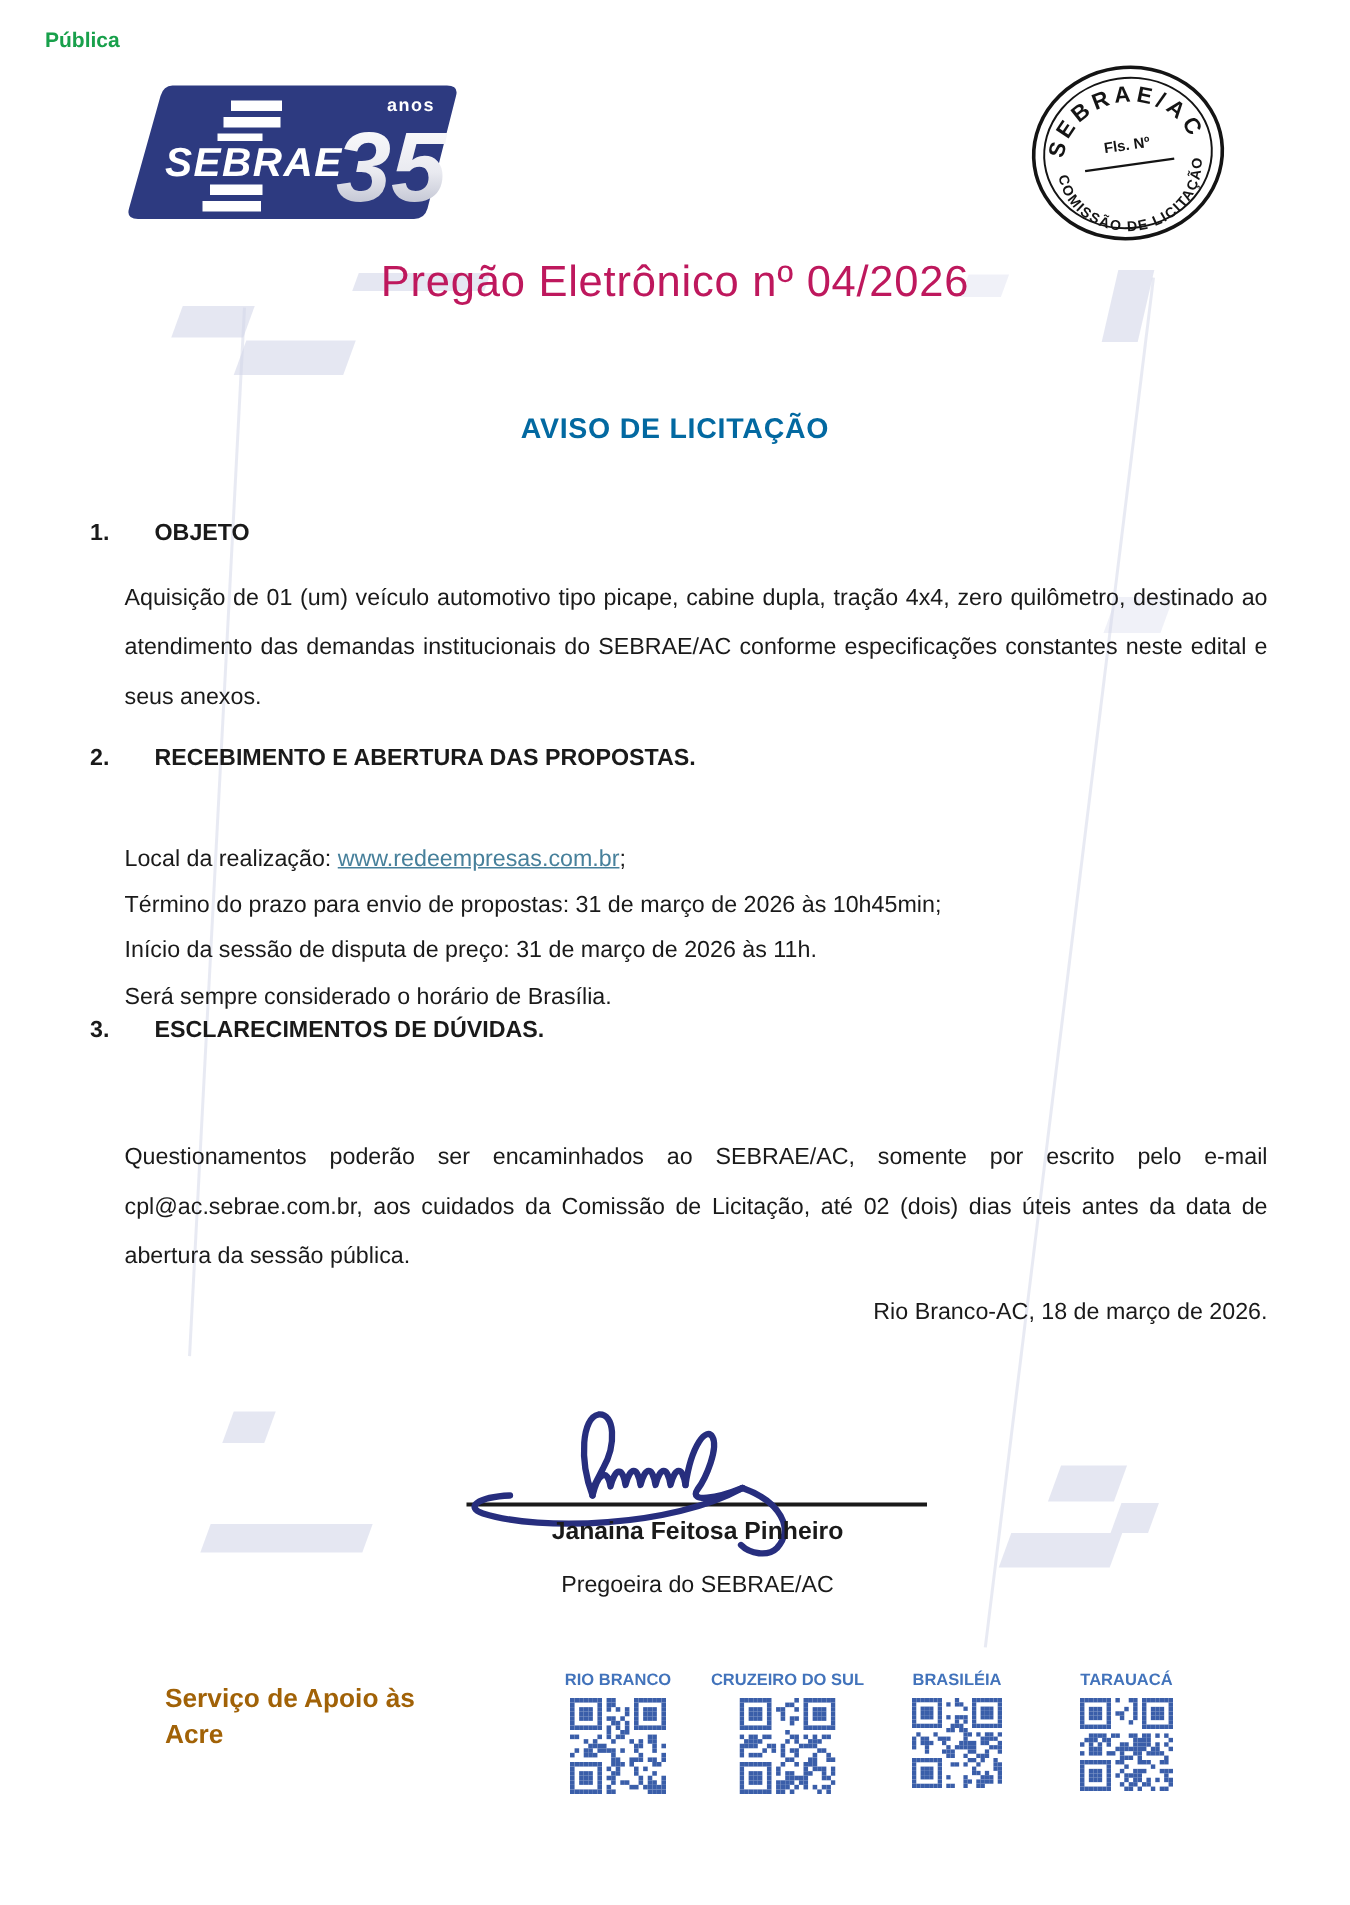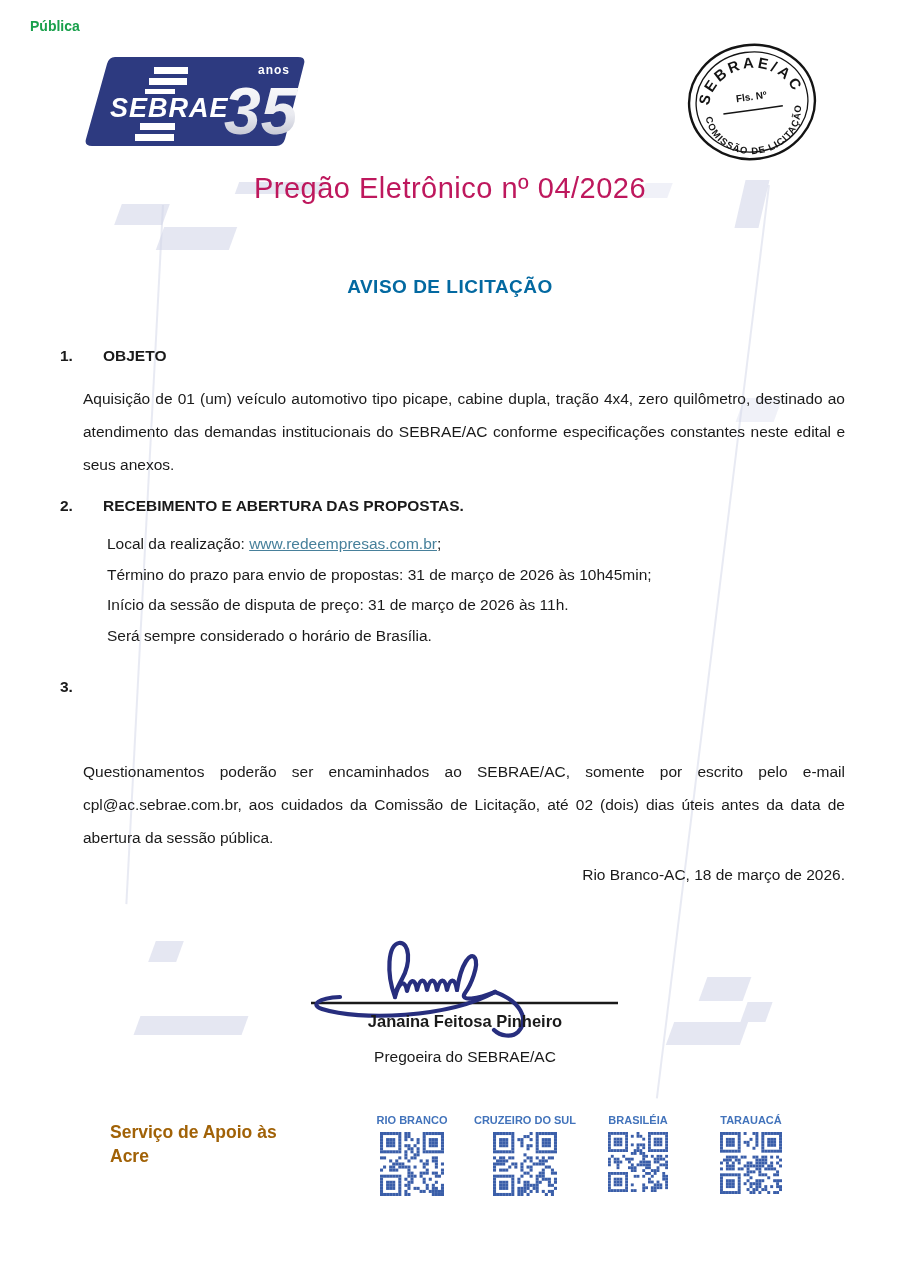--- a/index.html
+++ b/index.html
@@ -108,29 +108,30 @@
   <div class="sec-head" style="top:347px;">
     <span class="sec-num">1.</span>
     <span>OBJETO</span>
   </div>
   <div class="para" style="top:382px;">Aquisição de 01 (um) veículo automotivo tipo picape, cabine dupla, tração 4x4, zero quilômetro, destinado ao atendimento das demandas institucionais do SEBRAE/AC conforme especificações constantes neste edital e seus anexos.</div>
 
   <div class="sec-head" style="top:497px;">
     <span class="sec-num">2.</span>
     <span>RECEBIMENTO E ABERTURA DAS PROPOSTAS.</span>
   </div>
-  <div class="lines" style="top:529px;margin-left:24px;">
+  <div class="lines" style="top:558px;">
     <div><span>Local da realização: </span><span class="doc-link">www.redeempresas.com.br</span><span>;</span></div>
     <div>Término do prazo para envio de propostas: 31 de março de 2026 às 10h45min;</div>
     <div>Início da sessão de disputa de preço: 31 de março de 2026 às 11h.</div>
     <div>Será sempre considerado o horário de Brasília.</div>
   </div>
 
   <div class="sec-head" style="top:678px;">
     <span class="sec-num">3.</span>
+    <span>ESCLARECIMENTOS DE DÚVIDAS.</span>
   </div>
   <div class="para" style="top:755px;">Questionamentos poderão ser encaminhados ao SEBRAE/AC, somente por escrito pelo e-mail cpl@ac.sebrae.com.br, aos cuidados da Comissão de Licitação, até 02 (dois) dias úteis antes da data de abertura da sessão pública.</div>
 
   <div class="dateline">Rio Branco-AC, 18 de março de 2026.</div>
 
   <svg class="sig-svg" width="334" height="112" viewBox="0 0 334 112">
     <path d="M13 70 H320" stroke="#1a1a1a" stroke-width="2.6" fill="none"></path>
     <g stroke="#272e7e" stroke-width="4.2" fill="none" stroke-linecap="round" stroke-linejoin="round">
       <path d="M97 64 C88 40 90 12 101 10 C112 9 113 30 104 46 C100 54 96 60 97 64"></path>
       <path d="M97 64 C101 48 107 46 109 58 C112 46 117 44 119 57 C122 45 127 44 129 57 C132 45 137 44 139 57 C142 45 147 44 149 57 C152 45 157 44 159 57"></path>

